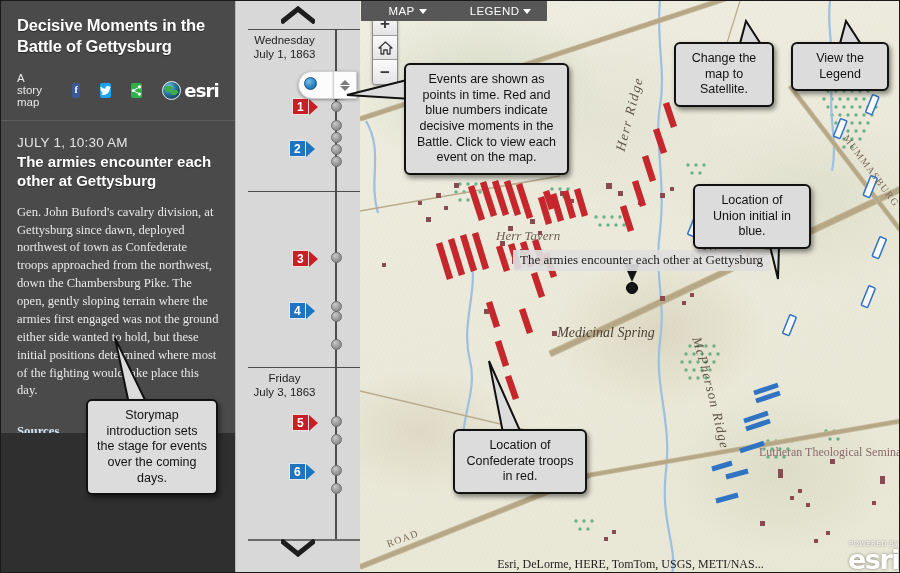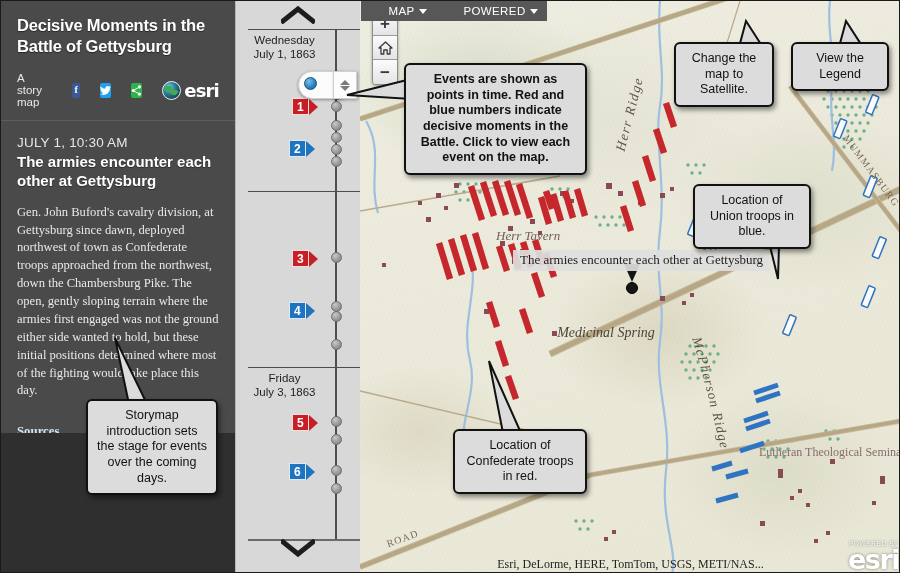--- a/index.html
+++ b/index.html
@@ -852,44 +852,44 @@
       <span class="wd">esri</span>
     </div>
   </div>
 
   <div id="map-topbar">
     <div class="topbar-btn">
       <span>MAP</span>
       <span class="caret-dn"></span>
     </div>
     <div class="topbar-btn">
-      <span>POWERED</span>
+      <span>LEGEND</span>
       <span class="caret-dn"></span>
     </div>
   </div>
 
   <svg class="cal-tail" style="left:344px; top:72px; width:70px; height:32px;">
     <path d="M66,6 L2,22 L66,26 Z" fill="#dcdcdc" stroke="#111" stroke-width="2"></path>
   </svg>
-  <div class="callout" style="left:403px; top:62px; width:183px;font-weight:bold;">Events are shown as points in time. Red and blue numbers indicate decisive moments in the Battle. Click to view each event on the map.</div>
+  <div class="callout" style="left:403px; top:62px; width:165px;">Events are shown as points in time. Red and blue numbers indicate decisive moments in the Battle. Click to view each event on the map.</div>
 
   <svg class="cal-tail" style="left:733px; top:18px; width:34px; height:34px;">
     <path d="M12,2 L4,32 L30,30 Z" fill="#dcdcdc" stroke="#111" stroke-width="2"></path>
   </svg>
   <div class="callout" style="left:673px; top:41px; width:100px;">Change the map to Satellite.</div>
 
   <svg class="cal-tail" style="left:833px; top:18px; width:34px; height:34px;">
     <path d="M12,2 L4,32 L30,30 Z" fill="#dcdcdc" stroke="#111" stroke-width="2"></path>
   </svg>
   <div class="callout" style="left:790px; top:41px; width:98px;">View the Legend</div>
 
   <svg class="cal-tail" style="left:755px; top:210px; width:40px; height:70px;">
     <path d="M6,2 L22,68 L24,2 Z" fill="#dcdcdc" stroke="#111" stroke-width="2"></path>
   </svg>
-  <div class="callout" style="left:692px; top:183px; width:118px;">Location of Union troops in blue.</div>
+  <div class="callout" style="left:692px; top:183px; width:118px;">Location of Union initial in blue.</div>
 
   <svg class="cal-tail" style="left:478px; top:358px; width:50px; height:78px;">
     <path d="M10,2 L42,74 L24,74 Z" fill="#dcdcdc" stroke="#111" stroke-width="2"></path>
   </svg>
   <div class="callout" style="left:452px; top:428px; width:134px;">Location of Confederate troops in red.</div>
 
   <svg class="cal-tail" style="left:112px; top:335px; width:44px; height:72px;">
     <path d="M2,2 L34,68 L16,68 Z" fill="#dcdcdc" stroke="#111" stroke-width="2"></path>
   </svg>
   <div class="callout" style="left:85px; top:398px; width:132px;">Storymap introduction sets the stage for events over the coming days.</div>

